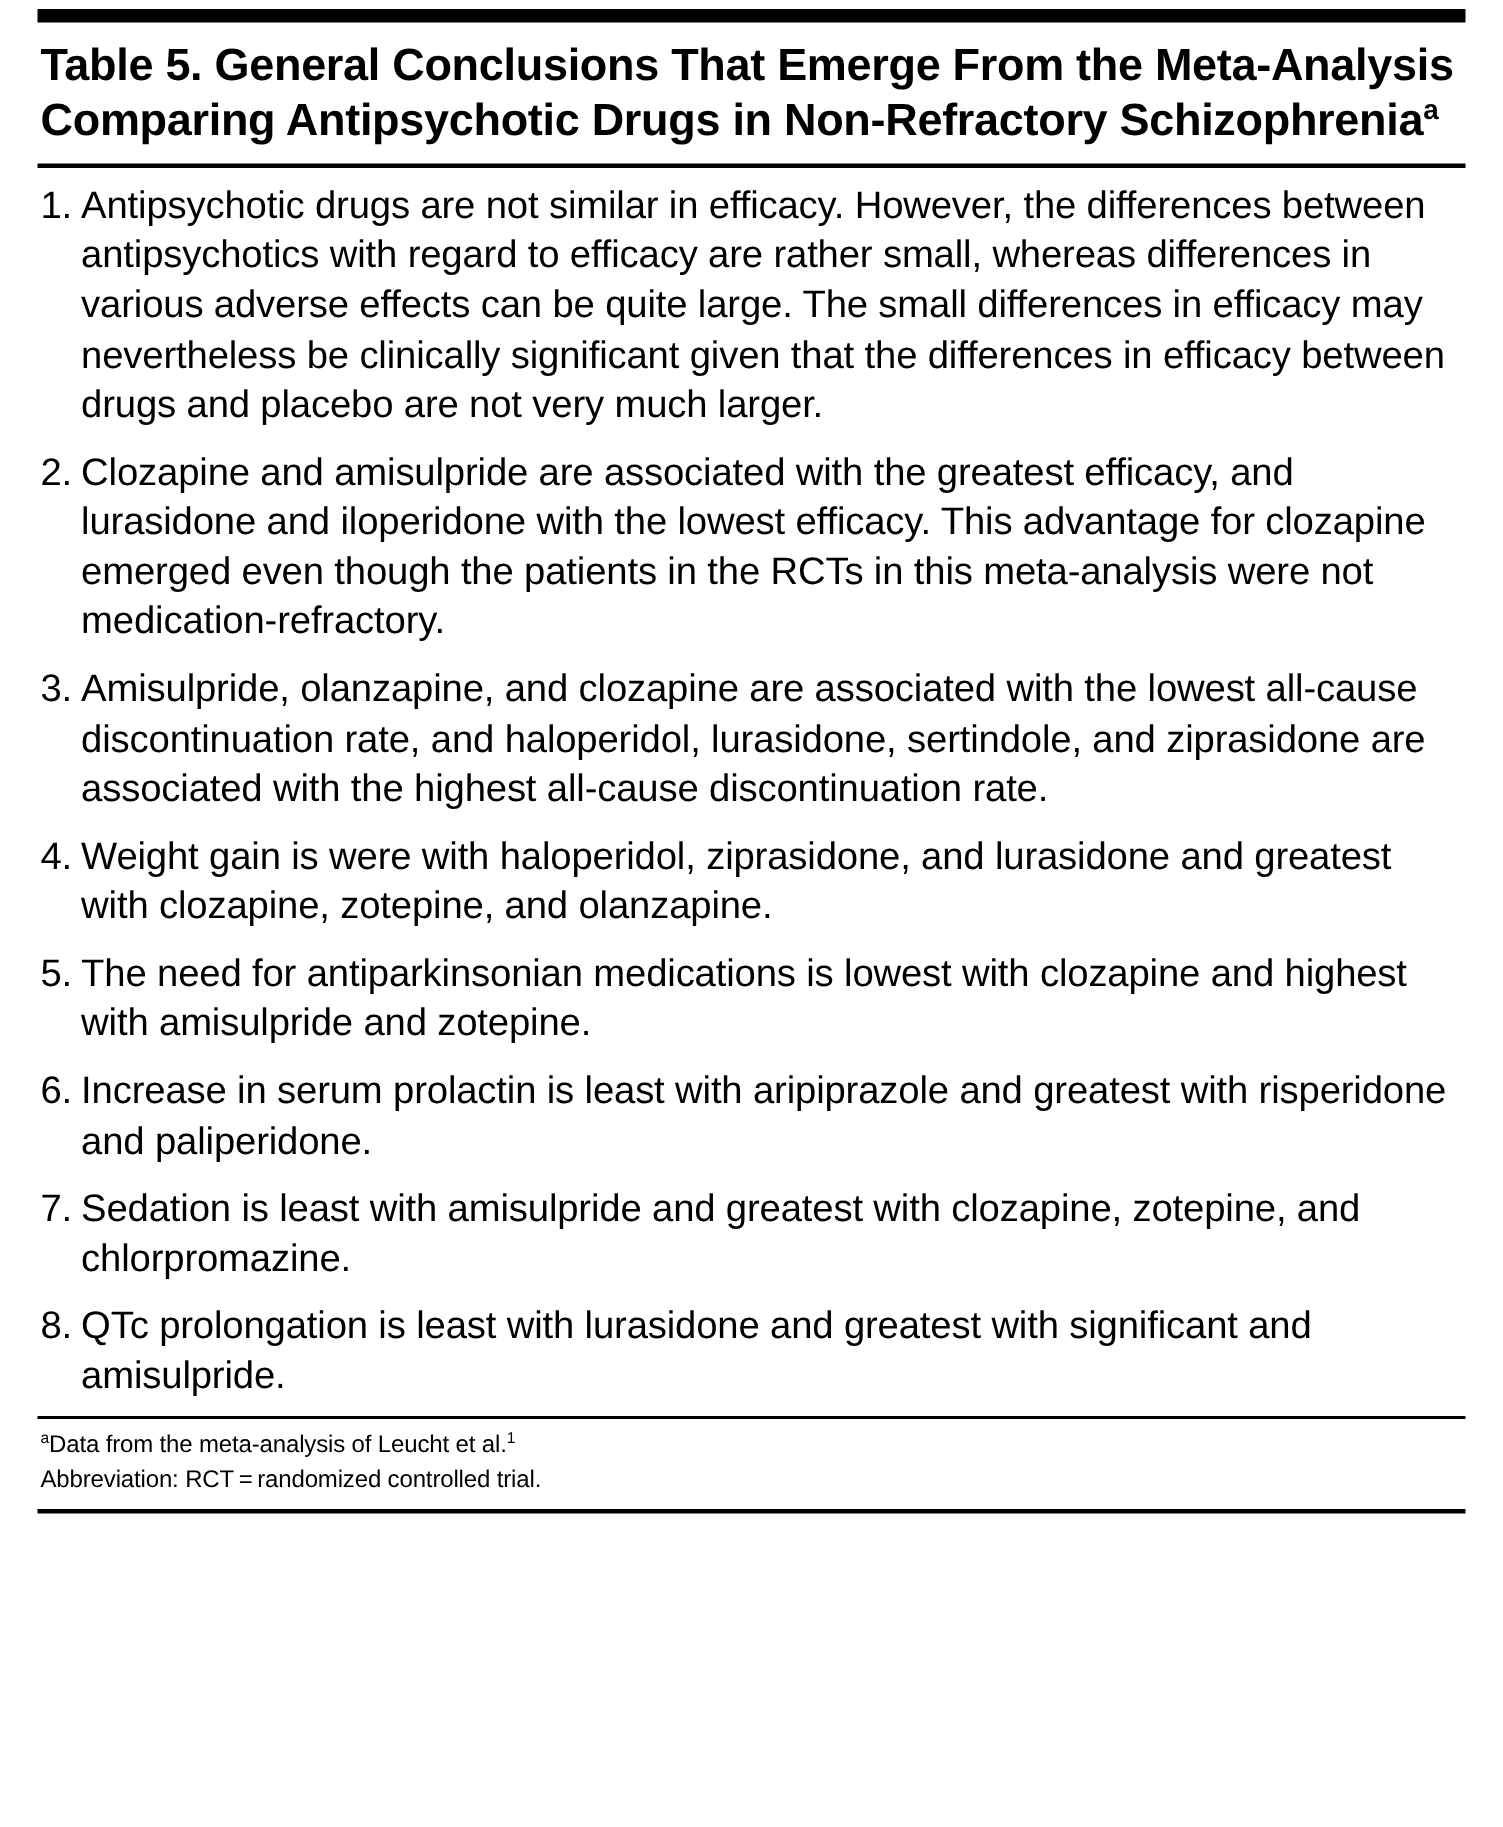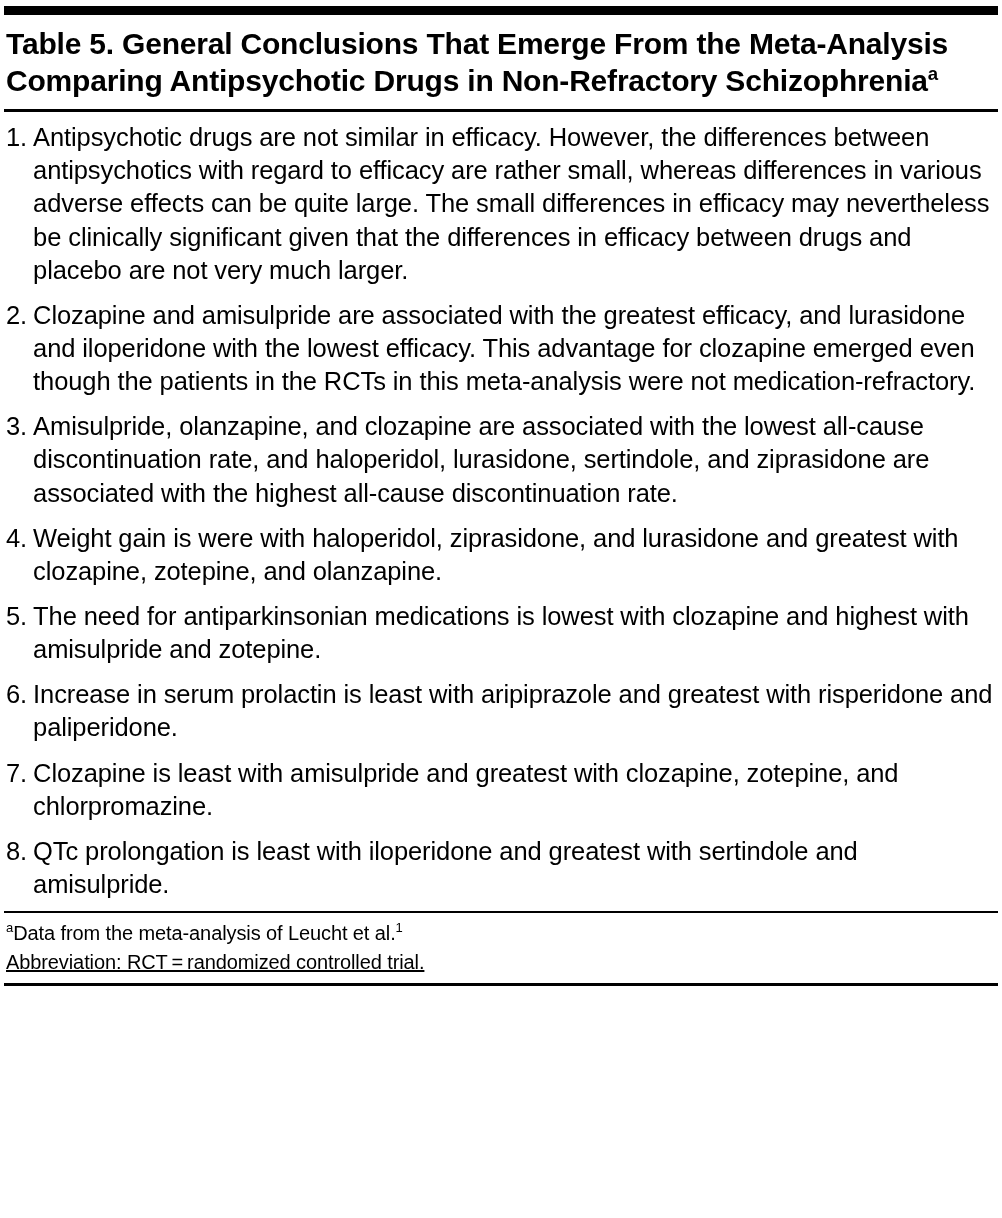--- a/index.html
+++ b/index.html
@@ -10,21 +10,21 @@
   body {
     width: 1002px;
     height: 1218px;
     font-family: "Liberation Sans", sans-serif;
     color: #000000;
     -webkit-font-smoothing: antialiased;
   }
   .table-wrap {
     box-sizing: border-box;
     width: 1002px;
-    padding: 0 4px;
+    padding: 0 25px;
     border-radius: 24px;
   }
   .rule-top {
     height: 9px;
     background: #000000;
     margin: 6px 0 0 0;
   }
   .rule-mid {
     height: 3px;
     background: #000000;
@@ -69,32 +69,31 @@
   .item-num {
     flex: 0 0 auto;
     padding-right: 6px;
     white-space: nowrap;
   }
   .item-text {
     flex: 1 1 auto;
   }
   .footnotes {
     padding: 7px 2px 8px 2px;
-    font-size: 20px;
+    font-size: 16px;
     line-height: 1.32;
     letter-spacing: -0.1px;
   }
   .footnote sup {
     font-size: 0.65em;
     vertical-align: super;
     line-height: 0;
   }
   .footnote + .footnote {
     margin-top: 2px;
-    text-decoration: underline;
   }
 </style>
 </head>
 <body>
 
 <div class="table-wrap">
 
   <div class="rule-top"></div>
 
   <div class="table-title"><span>Table 5. General Conclusions That Emerge From the Meta-Analysis Comparing Antipsychotic Drugs in Non-Refractory Schizophrenia</span><sup>a</sup></div>
@@ -128,26 +127,26 @@
       <div class="item-text">The need for antiparkinsonian medications is lowest with clozapine and highest with amisulpride and zotepine.</div>
     </div>
 
     <div class="item">
       <div class="item-num">6.</div>
       <div class="item-text">Increase in serum prolactin is least with aripiprazole and greatest with risperidone and paliperidone.</div>
     </div>
 
     <div class="item">
       <div class="item-num">7.</div>
-      <div class="item-text">Clozapine is least with amisulpride and greatest with clozapine, zotepine, and chlorpromazine.</div>
+      <div class="item-text">Sedation is least with amisulpride and greatest with clozapine, zotepine, and chlorpromazine.</div>
     </div>
 
     <div class="item">
       <div class="item-num">8.</div>
-      <div class="item-text">QTc prolongation is least with iloperidone and greatest with sertindole and amisulpride.</div>
+      <div class="item-text">QTc prolongation is least with lurasidone and greatest with significant and amisulpride.</div>
     </div>
 
   </div>
 
   <div class="rule-thin"></div>
 
   <div class="footnotes">
     <div class="footnote"><sup>a</sup><span>Data from the meta-analysis of Leucht et al.</span><sup>1</sup></div>
     <div class="footnote">Abbreviation: RCT = randomized controlled trial.</div>
   </div>

